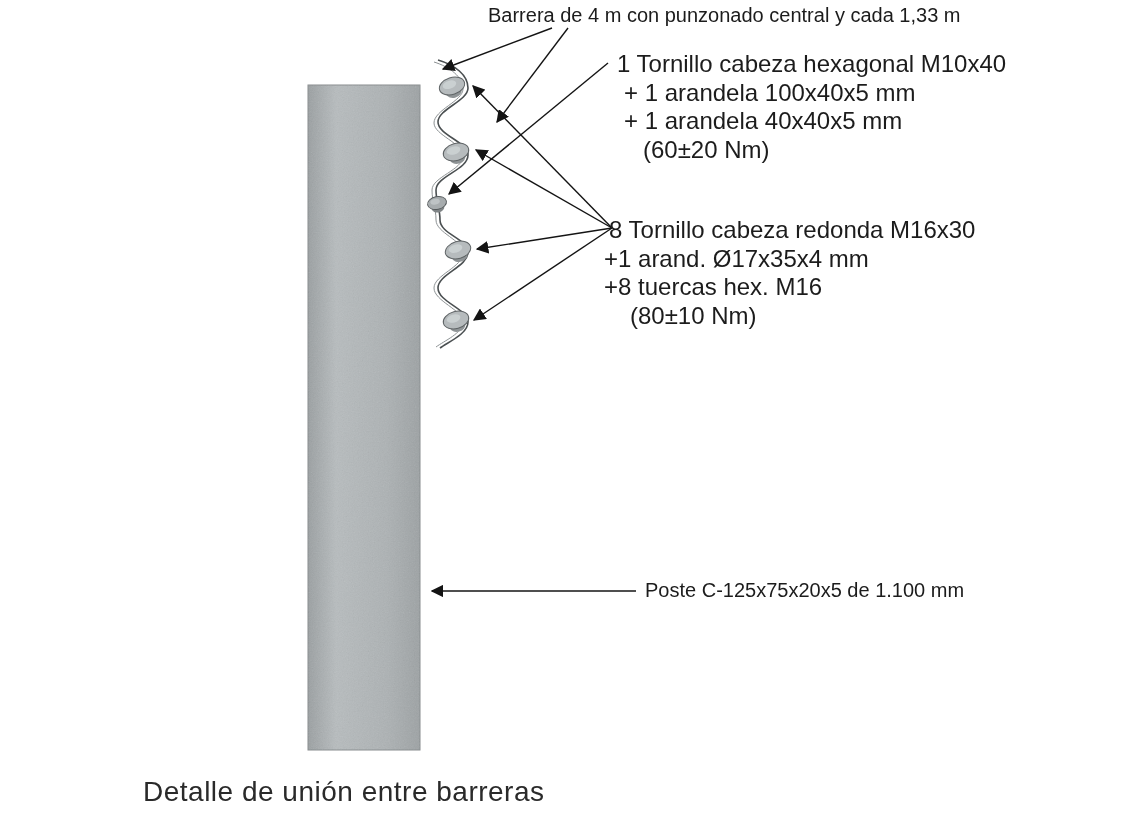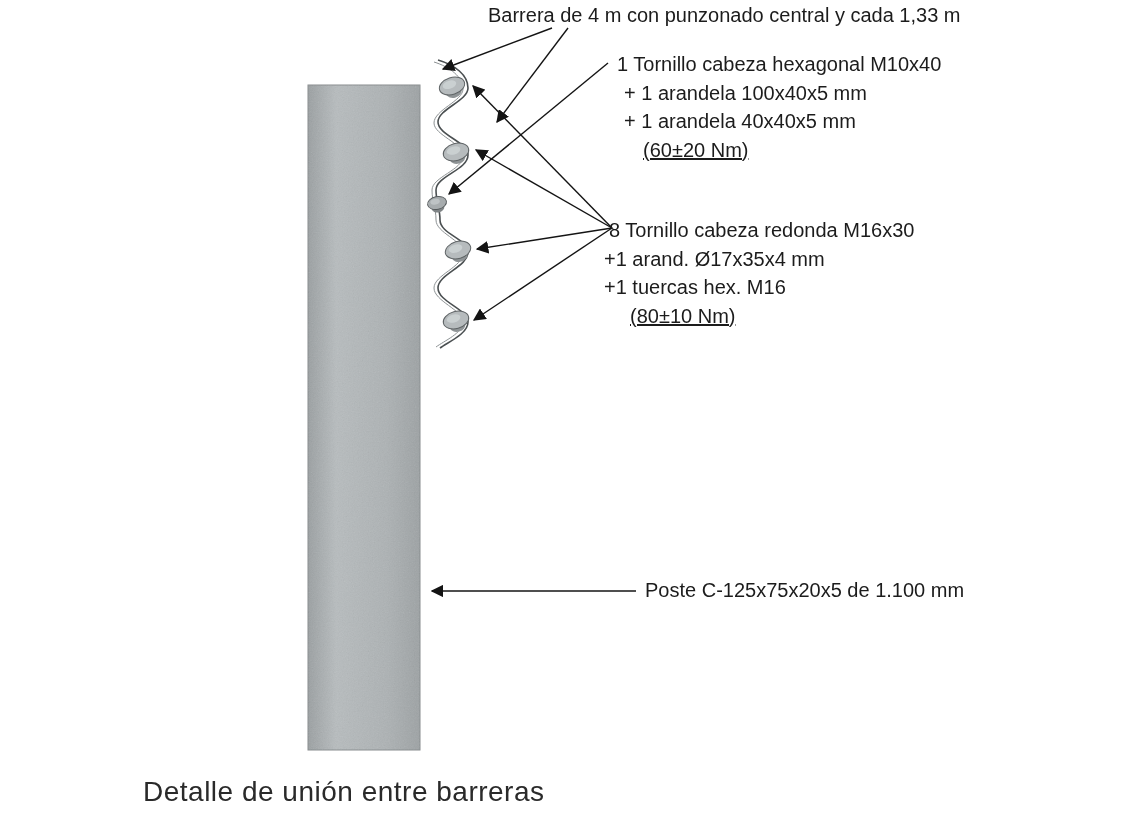--- a/index.html
+++ b/index.html
@@ -8,25 +8,25 @@
     width:1147px;
     height:818px;
     background:#ffffff;
     font-family:"Liberation Sans", sans-serif;
     color:#1c1c1c;
     overflow:hidden;
   }
   .canvas svg{position:absolute;left:0;top:0;}
   .label{position:absolute;font-size:20px;white-space:nowrap;}
   .top-label{left:488px;top:4px;}
-  .note{position:absolute;font-size:20px;line-height:28.5px;white-space:nowrap;}
+  .note{position:absolute;font-size:24px;line-height:28.5px;white-space:nowrap;}
   .hex-note{left:617px;top:50px;}
   .round-note{left:604px;top:216px;}
   .ind-a{padding-left:7px;}
-  .ind-b{padding-left:26px;text-decoration:underline;}
+  .ind-b{padding-left:26px;}
   .first-pad{padding-left:5px;}
   .post-label{left:645px;top:579px;}
   .caption{
     position:absolute;
     left:143px;
     top:776px;
     font-size:28px;
     letter-spacing:0.5px;
     color:#2a2a2a;
     white-space:nowrap;
@@ -124,21 +124,21 @@
   <div class="note hex-note">
     <div>1 Tornillo cabeza hexagonal M10x40</div>
     <div class="ind-a">+ 1 arandela 100x40x5 mm</div>
     <div class="ind-a">+ 1 arandela 40x40x5 mm</div>
     <div class="ind-b">(60±20 Nm)</div>
   </div>
 
   <div class="note round-note">
     <div class="first-pad">8 Tornillo cabeza redonda M16x30</div>
     <div>+1 arand. Ø17x35x4 mm</div>
-    <div>+1 tuercas hex. M16</div>
+    <div>+8 tuercas hex. M16</div>
     <div class="ind-b">(80±10 Nm)</div>
   </div>
 
   <div class="label post-label">Poste C-125x75x20x5 de 1.100 mm</div>
 
   <div class="caption">Detalle de unión entre barreras</div>
 
 </div>
 
 </body></html>

